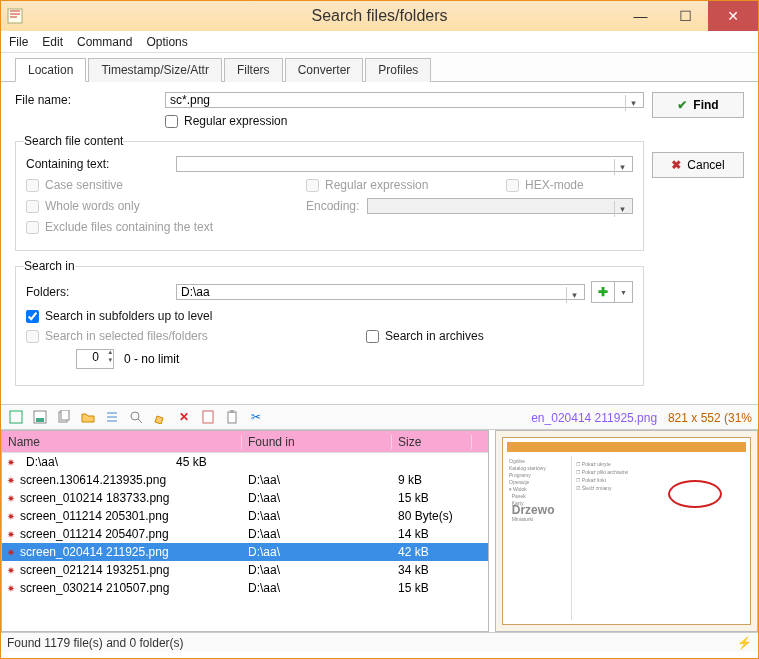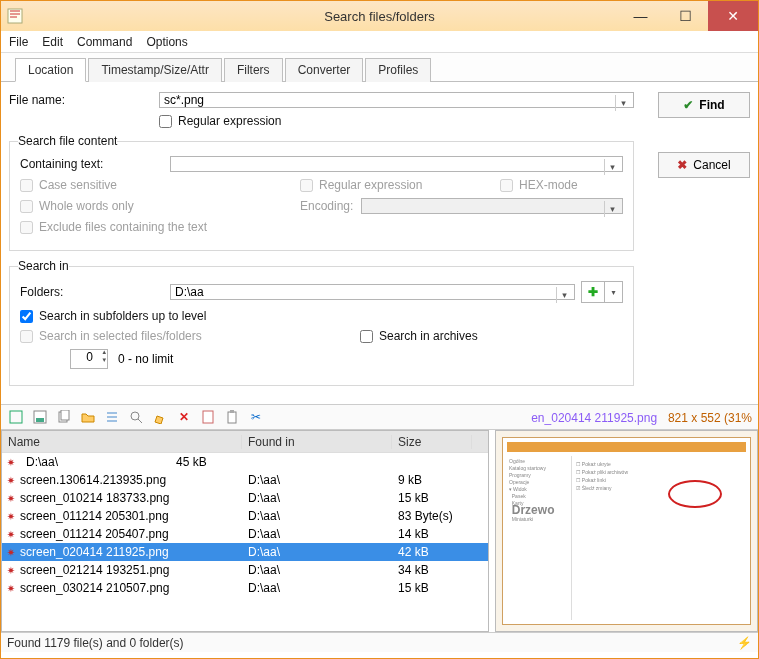--- a/index.html
+++ b/index.html
@@ -1,28 +1,28 @@
 <!DOCTYPE html>
 <html><head>
 <meta charset="utf-8">
 <style>
 * { box-sizing: border-box; margin: 0; padding: 0; font-family: "Segoe UI", Tahoma, sans-serif; font-size: 12px; }
 body { background: #fff; width: 759px; height: 659px; overflow: hidden; border: 1px solid #e88f1e; }
 .titlebar { height: 30px; background: linear-gradient(#fde6c5,#fddfa8); display: flex; align-items: center; position: relative; }
 .titlebar .icon { width: 16px; height: 16px; margin: 0 6px; }
-.titlebar .title { position: absolute; left: 50%; transform: translateX(-50%); font-size: 13px; color: #333; }
+.titlebar .title { position: absolute; left: 50%; transform: translateX(-50%); font-size: 16px; color: #333; }
 .winbtns { margin-left: auto; display: flex; height: 100%; }
 .winbtn { width: 45px; display: flex; align-items: center; justify-content: center; color: #333; font-size: 14px; }
 .winbtn.close { background: #c8504e; color: #fff; width: 50px; }
 .menubar { height: 22px; display: flex; align-items: center; padding: 0 8px; gap: 14px; color: #222; border-bottom: 1px solid #ddd; }
 .menubar span { cursor: default; }
 .tabs { display: flex; padding: 4px 14px 0 14px; border-bottom: 1px solid #bfbfbf; background: #fdfdfd; }
 .tab { padding: 4px 12px; border: 1px solid #bfbfbf; border-bottom: none; margin-right: 2px; background: #f5f5f5; position: relative; top: 1px; color: #333; }
 .tab.active { background: #fff; border-bottom: 1px solid #fff; }
-.panel { padding: 10px 8px; display: flex; gap: 24px; }
+.panel { padding: 10px 14px; display: flex; gap: 8px; }
 .panel-left { flex: 1; }
 .panel-right { width: 92px; display: flex; flex-direction: column; gap: 6px; }
 .bigbtn { height: 26px; border: 1px solid #b5b5b5; background: #f7f7f7; display: flex; align-items: center; justify-content: center; gap: 6px; cursor: pointer; }
 .formrow { display: flex; align-items: center; margin-bottom: 6px; }
 .formlabel { width: 150px; color: #111; }
 .formlabel.dis { color: #a0a0a0; }
 .combo { border: 1px solid #b5b5b5; height: 16px; display: flex; align-items: center; padding: 0 4px; background: #fff; position: relative; }
 .combo.dis { background: #f0f0f0; color: #a0a0a0; }
 .combo .arrow { position: absolute; right: 2px; top: 2px; width: 16px; height: 16px; border-left: 1px solid #ccc; display: flex; align-items: center; justify-content: center; color: #555; font-size: 9px; }
 .check { display: flex; align-items: flex-end; gap: 6px; color: #111; }
@@ -31,21 +31,21 @@
 fieldset { border: 1px solid #d8d8d8; padding: 8px 10px 10px 10px; margin-bottom: 8px; }
 fieldset legend { padding: 0; color: #111; font-size: 12px; margin-left: -2px; }
 .spinner { width: 38px; height: 20px; border: 1px solid #b5b5b5; text-align: right; padding-right: 14px; position: relative; }
 .spinner::after { content: "▴\A▾"; white-space: pre; position: absolute; right: 1px; top: -2px; font-size: 7px; line-height: 8px; color: #555; }
 .toolbar { height: 26px; border-top: 1px solid #ccc; border-bottom: 1px solid #ccc; display: flex; align-items: center; padding: 0 6px; gap: 6px; background: #fafafa; }
 .toolbar .tbbtn { width: 18px; height: 18px; display: flex; align-items: center; justify-content: center; }
 .previewbar { flex: 1; text-align: right; color: #009900; font-size: 13px; white-space: nowrap; overflow: hidden; }
 .previewbar .dim { color: #c06000; }
 .splitmain { display: flex; height: 202px; }
 .listwrap { width: 488px; border: 1px solid #bbb; display: flex; flex-direction: column; background: #fff; }
-.listhdr { display: flex; background: #e5e5e5; border-bottom: 1px solid #ddd; height: 22px; align-items: center; }
+.listhdr { display: flex; background: #f9a8d4; border-bottom: 1px solid #ddd; height: 22px; align-items: center; }
 .listhdr div { padding: 0 6px; border-right: 1px solid #ddd; color: #333; }
 .col-name { width: 240px; }
 .col-found { width: 150px; }
 .col-size { width: 80px; text-align: left; }
 .row { display: flex; height: 18px; align-items: center; padding: 0 0; }
 .row.sel { background: #3a8ee6; color: #fff; }
 .row .ric { width: 18px; display: flex; justify-content: center; color: #c62828; font-size: 10px; }
 .row .rname { width: 222px; white-space: nowrap; overflow: hidden; }
 .row .rfound { width: 150px; padding-left: 6px; }
 .row .rsize { width: 80px; padding-left: 6px; }
@@ -279,21 +279,21 @@
         <div class="row">
           <span class="ric">✷</span>
           <span class="rname">screen_010214 183733.png</span>
           <span class="rfound">D:\aa\</span>
           <span class="rsize">15 kB</span>
         </div>
         <div class="row">
           <span class="ric">✷</span>
           <span class="rname">screen_011214 205301.png</span>
           <span class="rfound">D:\aa\</span>
-          <span class="rsize">83 Byte(s)</span>
+          <span class="rsize">80 Byte(s)</span>
         </div>
         <div class="row">
           <span class="ric">✷</span>
           <span class="rname">screen_011214 205407.png</span>
           <span class="rfound">D:\aa\</span>
           <span class="rsize">14 kB</span>
         </div>
         <div class="row sel">
           <span class="ric">✷</span>
           <span class="rname">screen_020414 211925.png</span>

